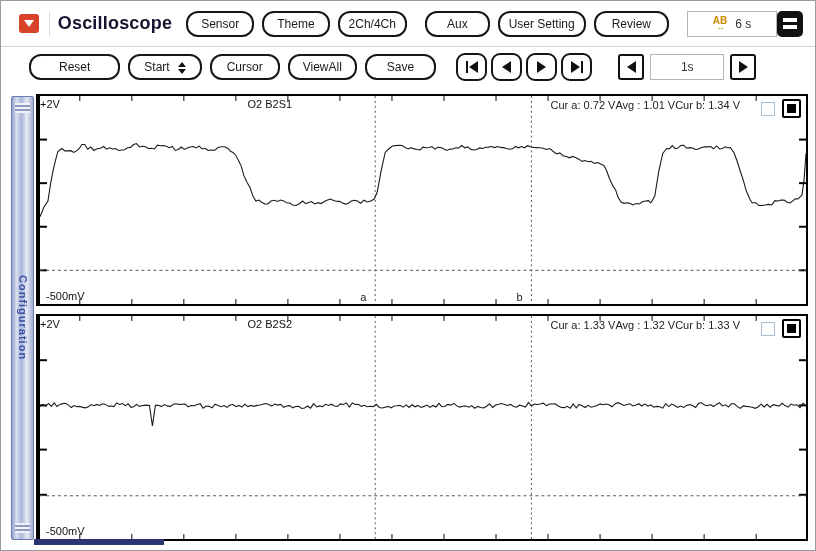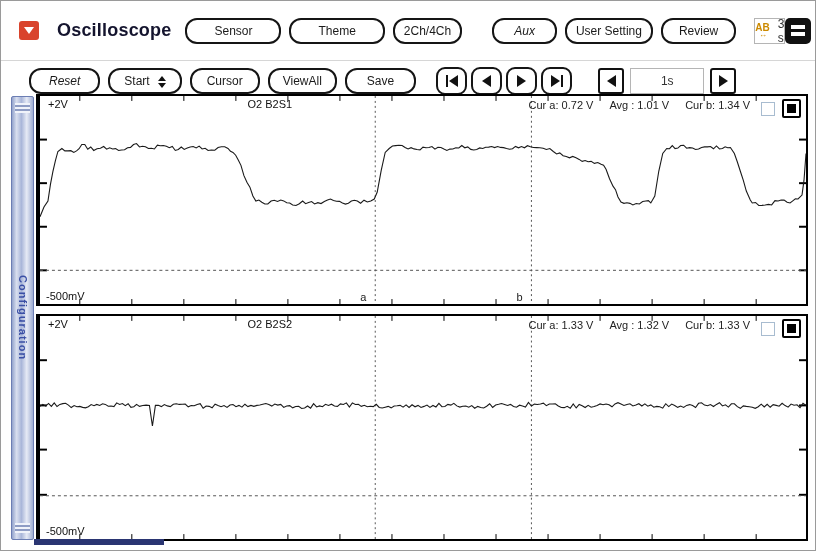--- a/index.html
+++ b/index.html
@@ -4,32 +4,32 @@
 <style>
   html,body{margin:0;padding:0;background:#e8e8e8;}
   *{box-sizing:border-box;}
   #app{
     position:relative;width:816px;height:551px;background:#fff;
     border:1px solid #9a9a9a;overflow:hidden;
     font-family:"Liberation Sans", sans-serif;color:#111;
   }
   
   .tb{display:flex;align-items:center;}
-  #tb1{height:60px;padding:0 12px 0 18px;border-bottom:1px solid #d6d6d6;}
+  #tb1{height:46px;padding:0 12px 0 18px;border-bottom:1px solid #d6d6d6;}
   #tb2{height:40px;padding:0 12px 0 24px;}
   .app-icon{
     width:20px;height:19px;background:#d9432c;border-radius:3px;
     display:flex;align-items:center;justify-content:center;flex:0 0 auto;
   }
   .app-icon .tri{width:0;height:0;border-left:5px solid transparent;border-right:5px solid transparent;border-top:7px solid #fff;}
   .tb-divider{width:1px;height:24px;background:#d9d9d9;margin:0 8px 0 10px;}
   .app-title{font-size:18px;font-weight:bold;color:#14142e;letter-spacing:.2px;margin-right:10px;white-space:nowrap;}
   .pill{
     background:#fff;border:2px solid #151515;border-radius:12px;
-    font-size:12px;color:#1a1a1a;padding:4px 27px;margin:0 4px;
+    font-size:12px;color:#1a1a1a;padding:4px 13px;margin:0 4px;
     white-space:nowrap;cursor:pointer;line-height:14px;
   }
   .pill.small{padding:4px 9px;}
   .ab-box{
     margin-left:14px;width:122px;height:26px;border:1px solid #b5b5b5;background:#fff;
     display:flex;align-items:center;justify-content:center;gap:8px;font-size:12px;color:#333;
   }
   .ab-glyph{display:flex;flex-direction:column;align-items:center;line-height:7px;color:#cc8a00;font-weight:bold;}
   .ab-glyph .t{font-size:10px;letter-spacing:0px;}
   .ab-glyph .bl{font-size:8px;letter-spacing:-1px;}
@@ -74,25 +74,25 @@
   }
   
   .channel{
     position:absolute;left:35px;width:772px;background:#fff;
     border:2px solid #000;border-left-width:4px;
   }
   #ch0{top:93px;height:212px;}
   #ch1{top:313px;height:227px;}
   .channel svg{position:absolute;left:0;top:0;width:100%;height:100%;display:block;}
   .ch-label{position:absolute;font-size:11px;color:#111;z-index:2;}
-  .ch-top-label{left:8px;top:2px;}
+  .ch-top-label{left:0;top:2px;}
   .ch-bottom-label{left:6px;bottom:2px;}
   .ch-title{left:30%;top:2px;transform:translateX(-50%);}
   .readouts{
-    position:absolute;right:56px;top:3px;display:flex;gap:16px;z-index:2;
+    position:absolute;right:66px;top:3px;display:flex;z-index:2;
     font-size:11px;color:#222;white-space:nowrap;margin-left:15px;
   }
   .ch-controls{position:absolute;right:5px;top:3px;display:flex;align-items:center;gap:7px;z-index:2;}
   .chk{width:14px;height:14px;border:1px solid #a8bcd0;background:#fff;cursor:pointer;}
   .mode-btn{width:19px;height:19px;border:2px solid #000;border-radius:2px;background:#fff;
     display:flex;align-items:center;justify-content:center;cursor:pointer;}
   .mode-btn .fill{width:9px;height:9px;background:#000;}
   .cursor-tag{position:absolute;bottom:1px;font-size:11px;color:#222;z-index:2;}
   #scroll-thumb{position:absolute;left:33px;top:538px;width:130px;height:6px;background:#2a3572;}
 </style>
@@ -103,39 +103,39 @@
 
   <div id="tb1" class="tb">
     <div class="app-icon">
         <div class="tri"></div>
       </div>
     <div class="tb-divider"></div>
     <div class="app-title">Oscilloscope</div>
     <button class="pill">Sensor</button>
     <button class="pill">Theme</button>
     <button class="pill small">2Ch/4Ch</button>
-    <button class="pill" style="margin-left:26px;padding:4px 20px;font-style:italic;">Aux</button>
+    <button class="pill" style="margin-left:14px;padding:4px 20px;">Aux</button>
     <button class="pill small">User Setting</button>
     <button class="pill" style="padding:4px 16px;">Review</button>
     <div class="ab-box">
       <span class="ab-glyph">
         <span class="t">AB</span>
         <span class="bl">↔</span>
       </span>
-      <span>3 s</span>
+      <span>6 s</span>
     </div>
     <div class="spacer"></div>
     <div class="menu-btn">
       <div class="bar"></div>
       <div class="bar"></div>
     </div>
   </div>
 
   <div id="tb2" class="tb">
-    <button class="pill" style="padding:4px 18px;font-style:italic;">Reset</button>
+    <button class="pill" style="padding:4px 28px;">Reset</button>
     <button class="pill" style="padding:4px 14px;">
       <span>Start</span><span class="stepper">
           <span class="up"></span>
           <span class="dn"></span>
         </span>
     </button>
     <button class="pill" style="padding:4px 15px;">Cursor</button>
     <button class="pill" style="padding:4px 13px;">ViewAll</button>
     <button class="pill" style="padding:4px 20px;">Save</button>
     <div class="transport">

